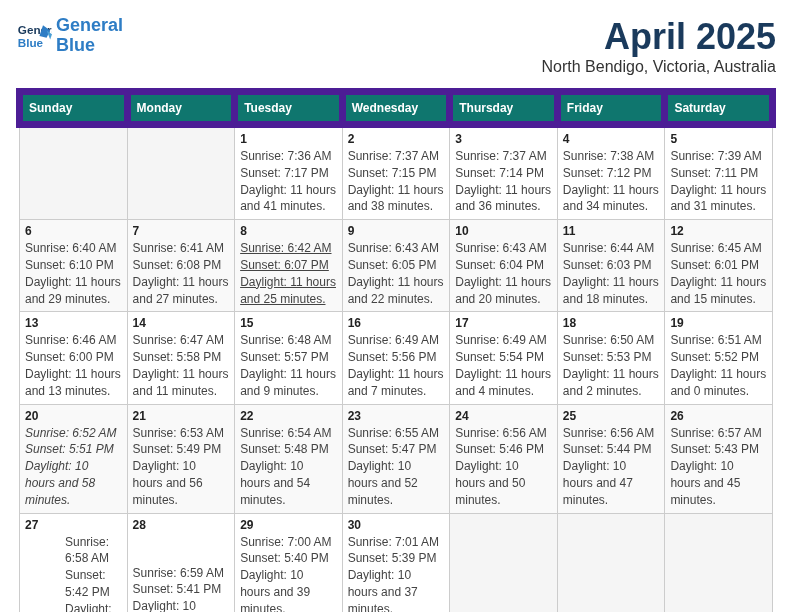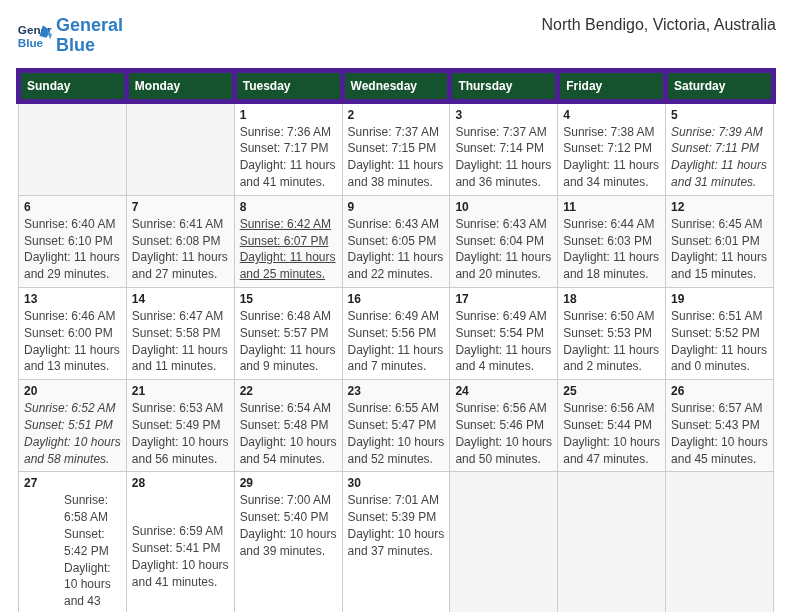--- a/index.html
+++ b/index.html
@@ -45,27 +45,27 @@
     .calendar-subtitle {
       font-size: 16px;
       color: #333;
     }
     table {
       width: 100%;
       border-collapse: collapse;
       font-size: 11px;
     }
     thead tr th {
-      background-color: #14532d;
+      background-color: #0f766e;
       color: #fff;
       text-align: left;
       padding: 6px 6px;
       font-size: 12px;
       font-weight: bold;
-      border: 5px solid #4c1d95;
+      border: 7px solid #4c1d95;
     }
     tbody tr td {
       border: 1px solid #ccc;
       vertical-align: top;
       padding: 4px 5px;
       height: 80px;
       width: 107px;
       background: #fff;
     }
     tbody tr:nth-child(even) td {
@@ -99,20 +99,21 @@
       <path d="M34 14 L40 18 L38 24 Z" fill="#4a9fd5"></path>
     </svg>
     <div>
       <div class="logo-text">
         <span>General</span>
       </div>
       <div class="logo-text" style="color:#2e7dc5;">Blue</div>
     </div>
   </div>
   <div class="title-area">
+    <div class="calendar-title">April 2025</div>
     <div class="calendar-subtitle">North Bendigo, Victoria, Australia</div>
   </div>
 </div>
 
 <table>
   <thead>
     <tr>
       <th>Sunday</th>
       <th>Monday</th>
       <th>Tuesday</th>
@@ -145,21 +146,21 @@
 Daylight: 11 hours and 36 minutes.</div>
         </td>
         <td>
           <span class="day-number">4</span>
           <div class="day-info" style="white-space: pre-line;">Sunrise: 7:38 AM
 Sunset: 7:12 PM
 Daylight: 11 hours and 34 minutes.</div>
         </td>
         <td>
           <span class="day-number">5</span>
-          <div class="day-info" style="white-space: pre-line; font-style: italic;">Sunrise: 7:39 AM
+          <div class="day-info" style="white-space: pre-line;">Sunrise: 7:39 AM
 Sunset: 7:11 PM
 Daylight: 11 hours and 31 minutes.</div>
         </td>
       </tr>
       <tr>
         <td>
           <span class="day-number">6</span>
           <div class="day-info" style="white-space: pre-line;">Sunrise: 6:40 AM
 Sunset: 6:10 PM
 Daylight: 11 hours and 29 minutes.</div>

